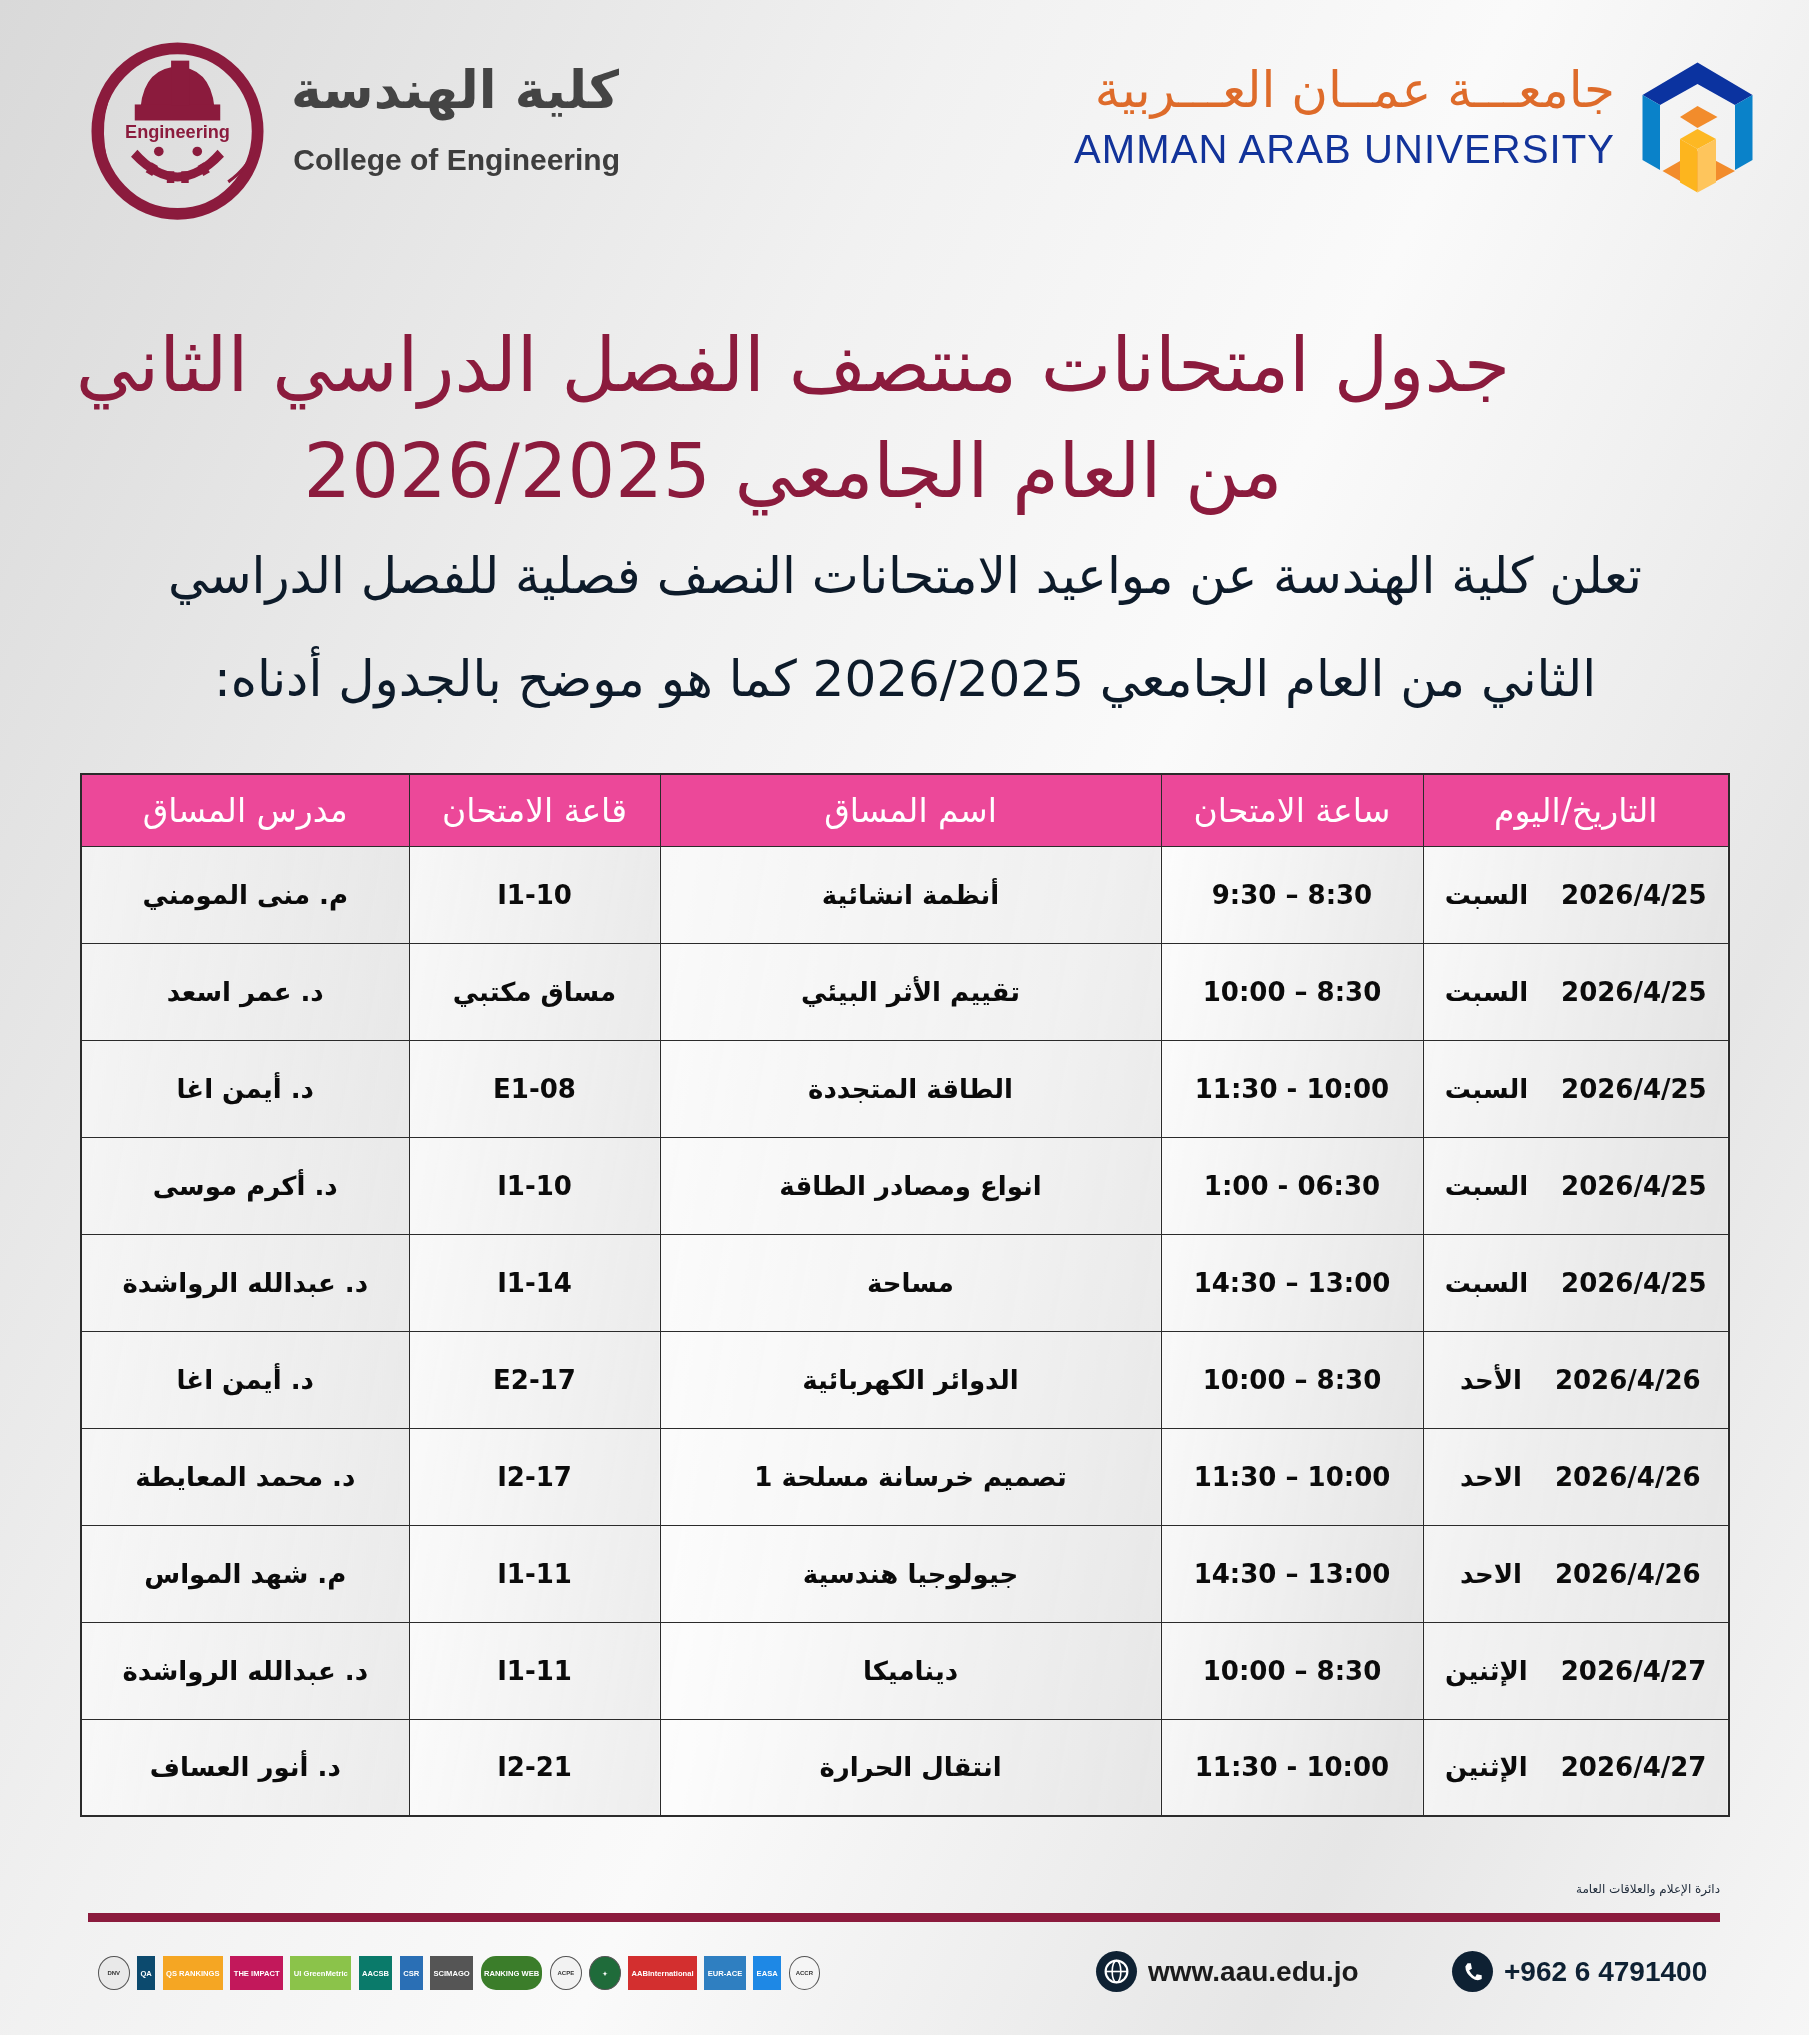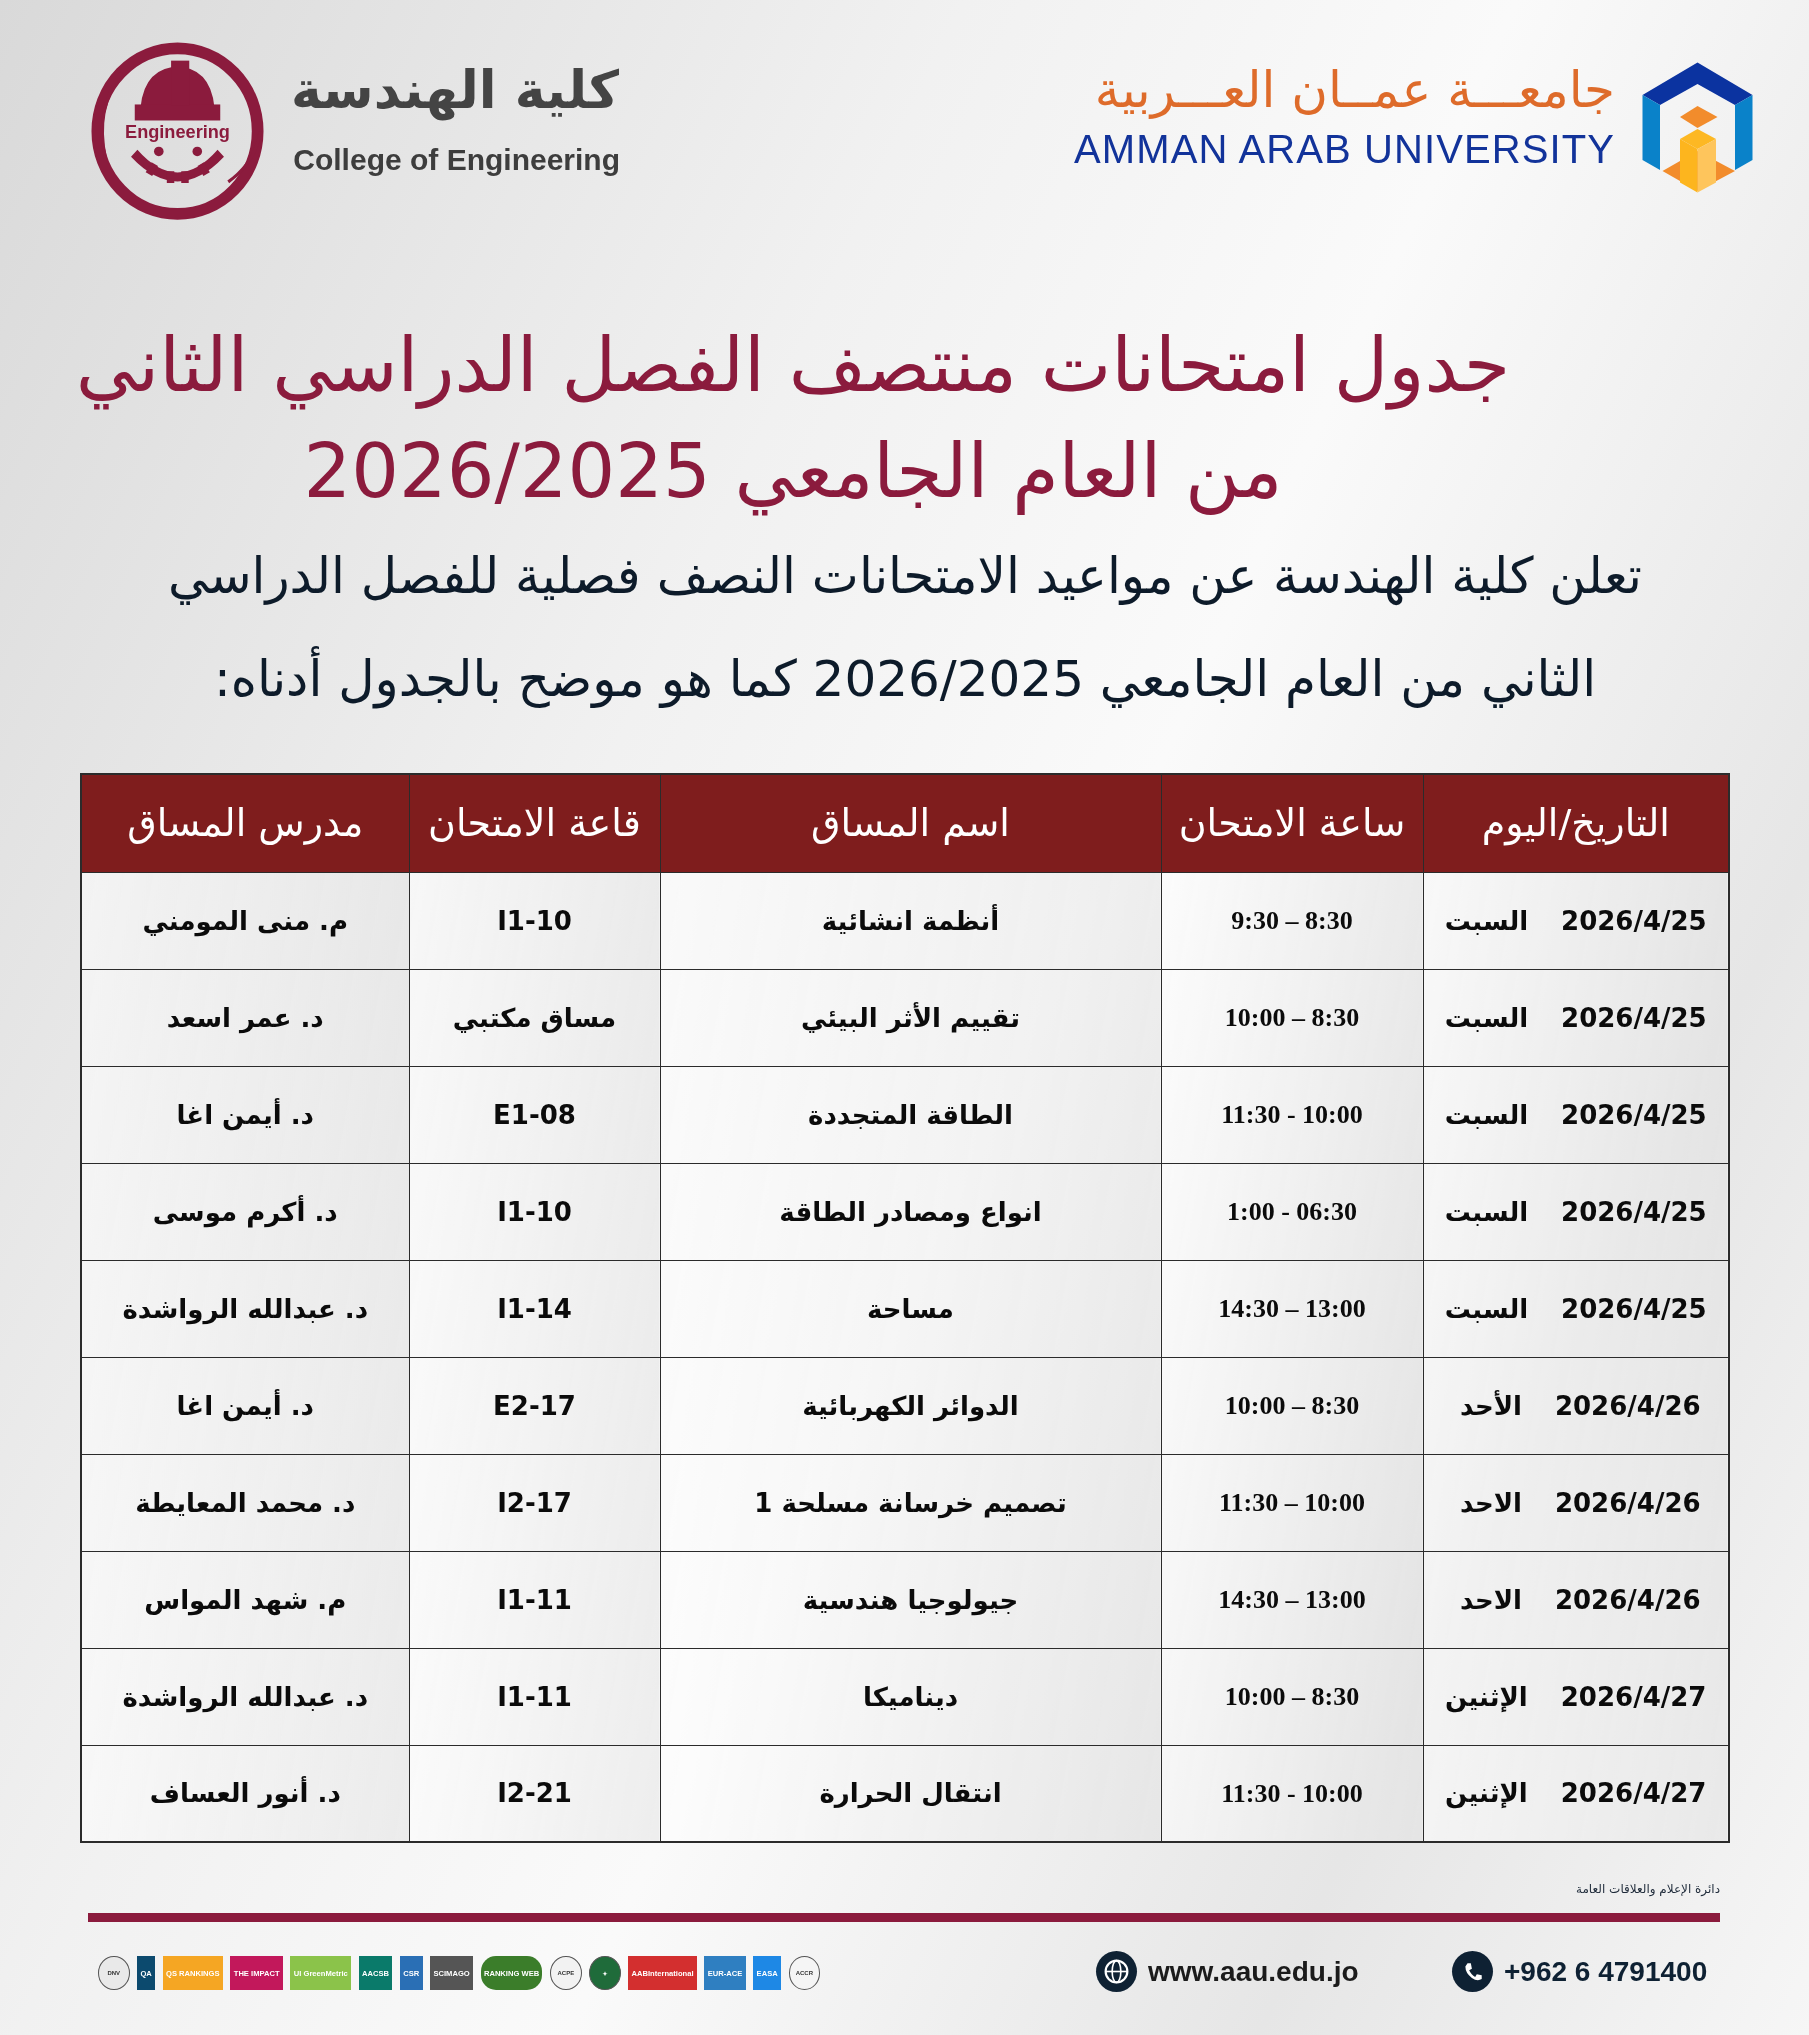--- a/index.html
+++ b/index.html
@@ -51,36 +51,36 @@
   
   #schedule {
     left: 80px; top: 773px; width: 1648px;
     border-collapse: collapse; direction: rtl; table-layout: fixed;
     border: 2.2px solid #2b2b2b;
   }
   #schedule th, #schedule td {
     border: 1.6px solid #2b2b2b; text-align: center; vertical-align: middle;
   }
   #schedule th {
-    background: #7f1d1d; color: #fff; height: 98px;
-    font-size: 38px; font-weight: normal;
+    background: #ec4899; color: #fff; height: 72px;
+    font-size: 33px; font-weight: normal;
   }
   #schedule td {
     height: 97px; font-size: 26px; font-weight: bold; color: #0b0b0b;
     background: linear-gradient(100deg, rgba(255,255,255,0.55), rgba(225,225,225,0.5));
   }
   .c-date { width: 306px; }
   .c-time { width: 262px; }
   .c-course { width: 501px; }
   .c-room { width: 251px; }
   .c-inst { width: 328px; }
   .date-cell { display: flex; justify-content: center; align-items: center; gap: 33px; direction: rtl; }
   .date-cell .day { min-width: 71px; text-align: right; }
   .date-cell .dt { direction: ltr; text-align: center; }
-  .ltr { direction: ltr; unicode-bidi: isolate; display: inline-block; font-family: Liberation Serif, serif; }
+  .ltr { direction: ltr; unicode-bidi: isolate; display: inline-block; }
 
   
   #pr-dept {
     left: 1465px; top: 1882px; width: 255px; text-align: right; direction: rtl;
     font-size: 12px; color: #1f2b3a;
   }
   #footer-bar { left: 88px; top: 1913px; width: 1632px; height: 8.7px; background: #8b1b3d; }
   #accreditations {
     left: 98px; top: 1947px; width: 879px; height: 52px;
     display: flex; align-items: center; gap: 7.6px;

